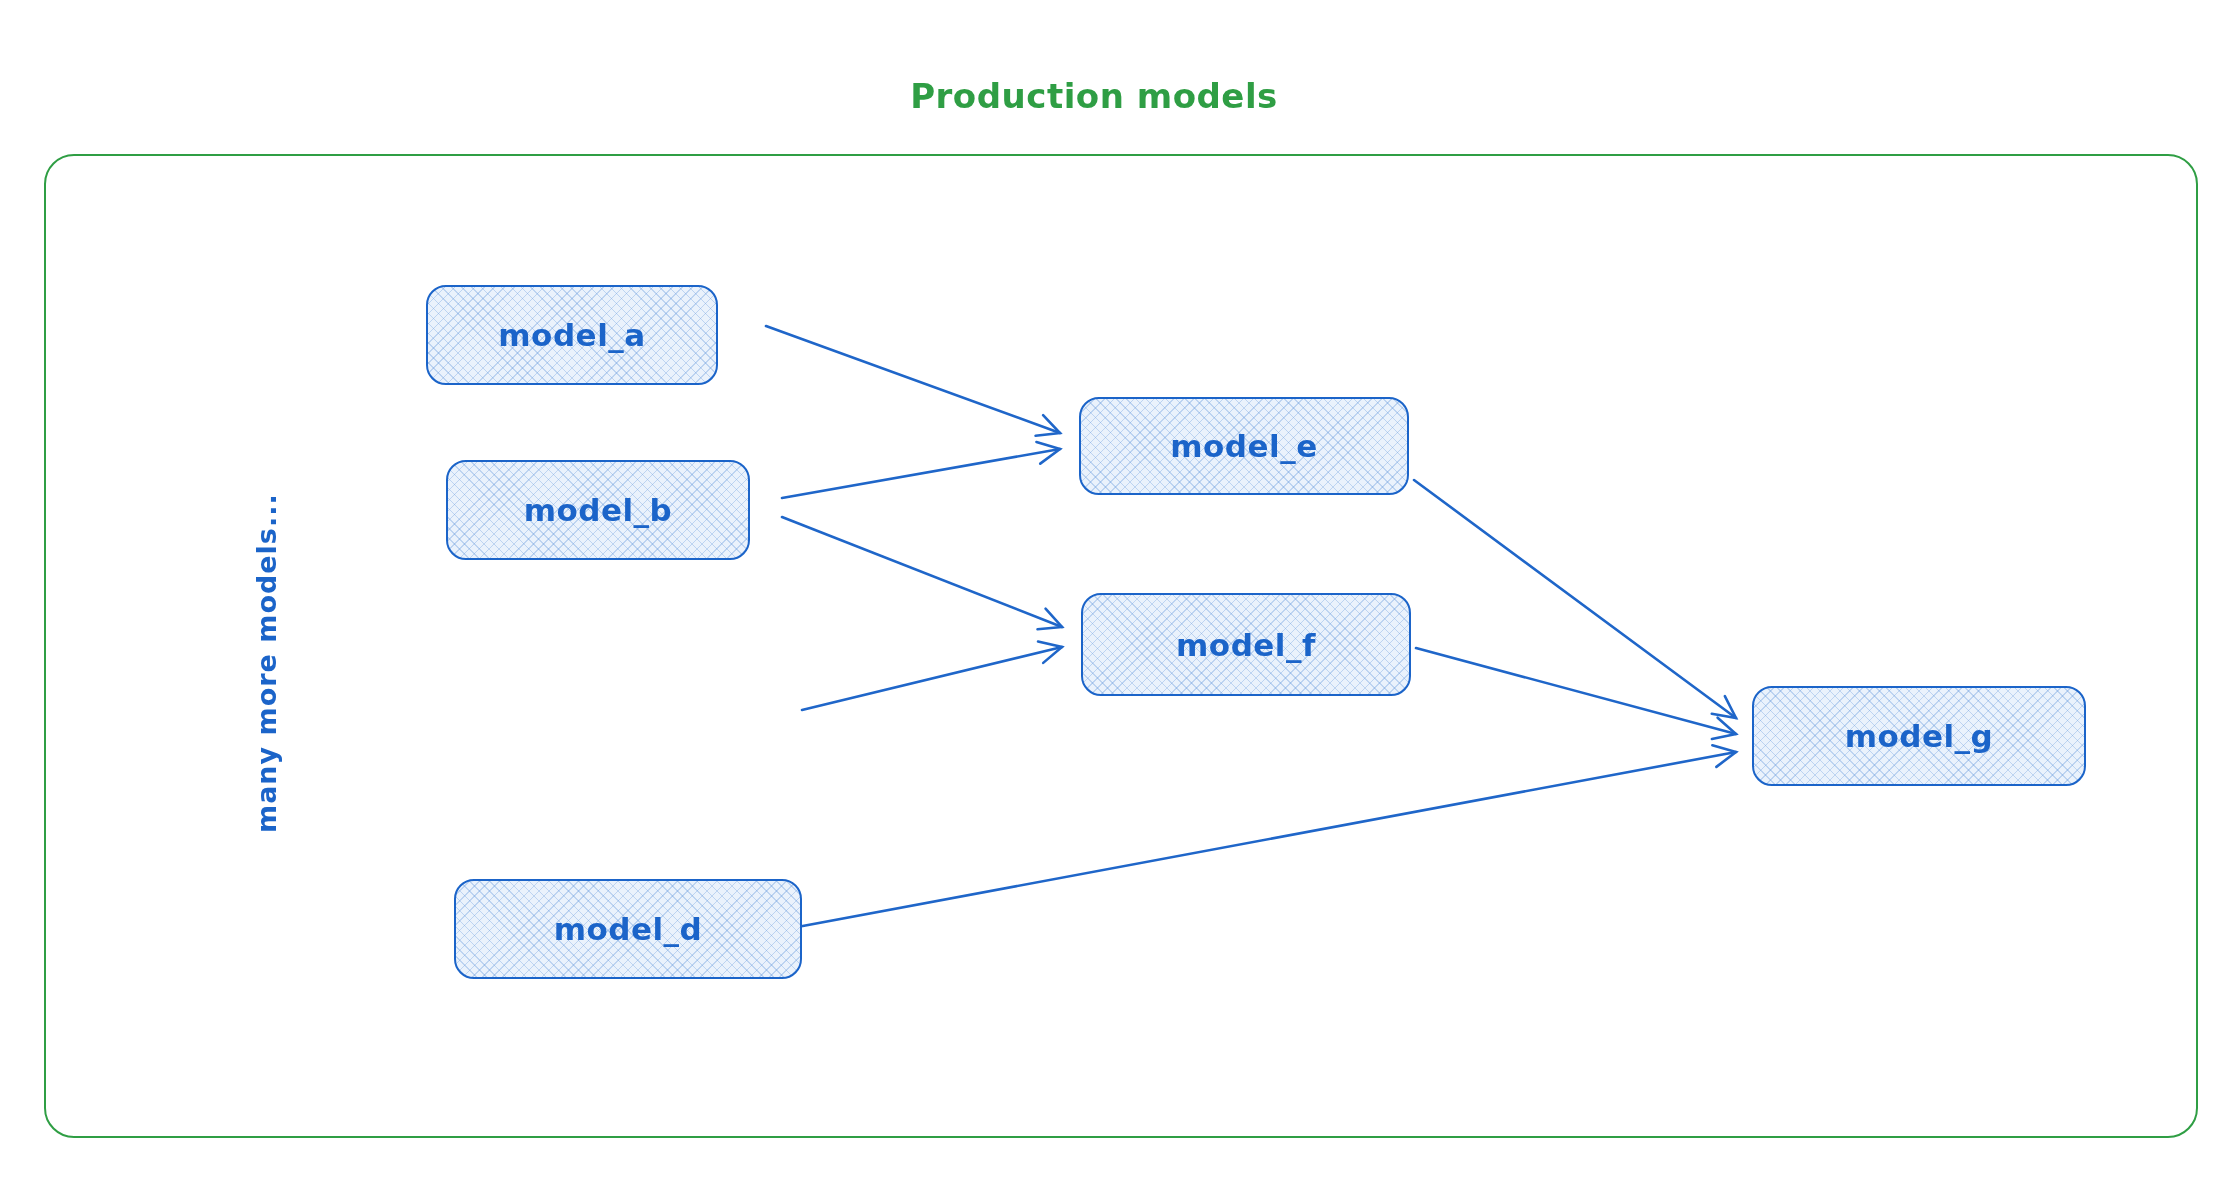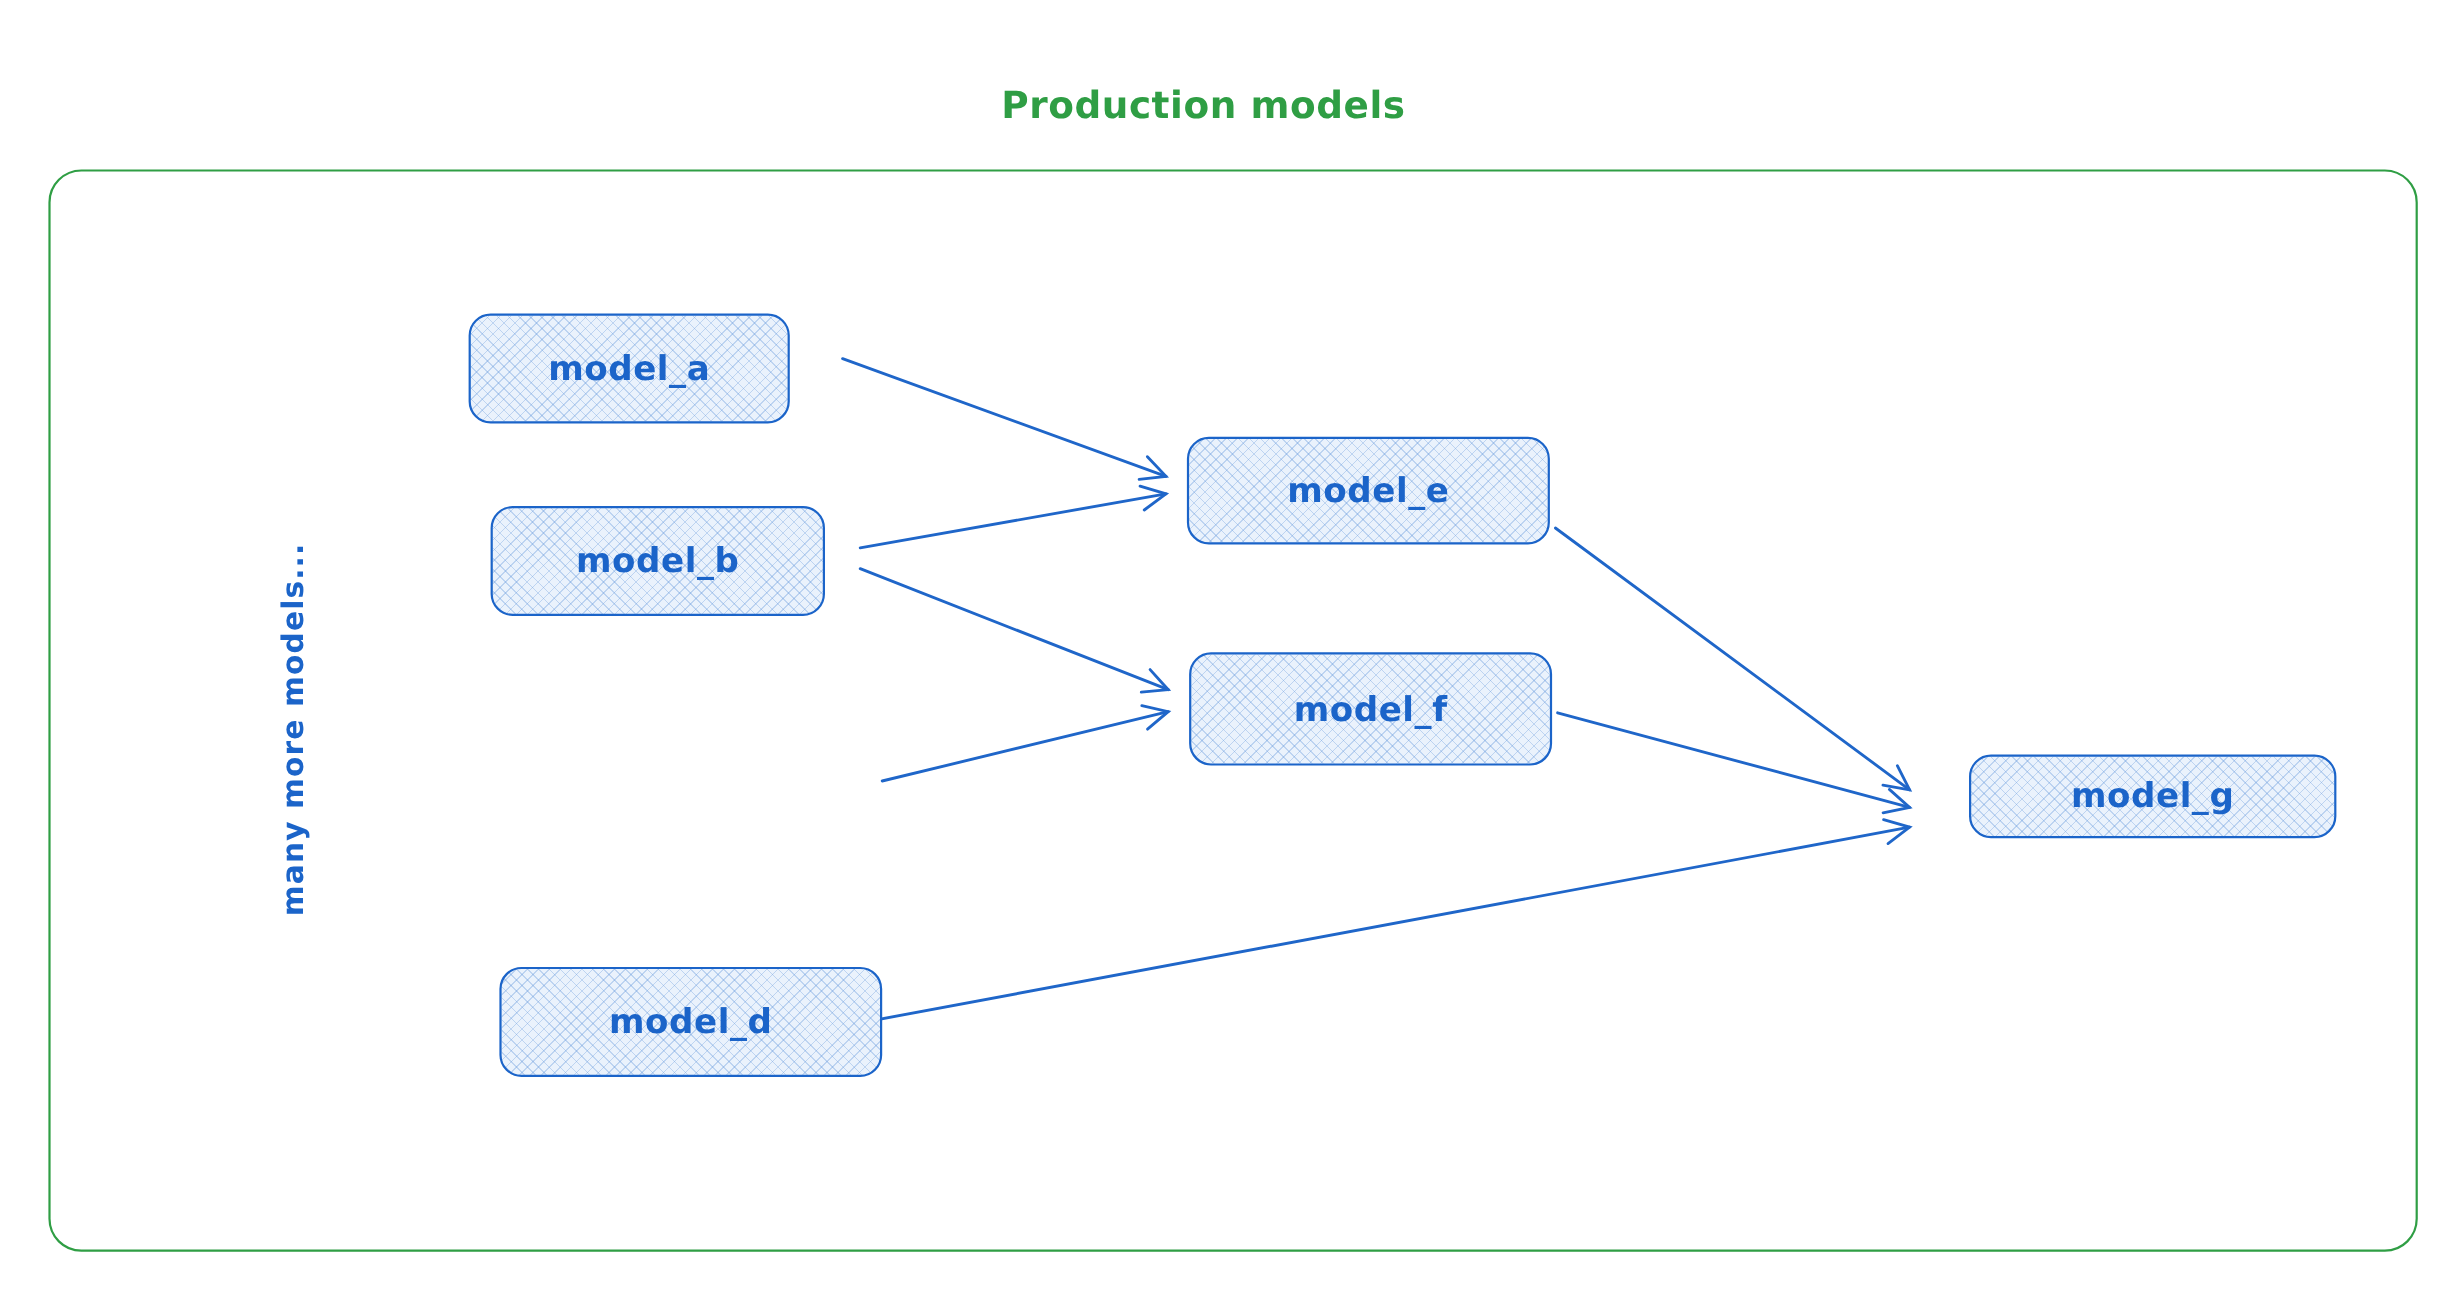--- a/index.html
+++ b/index.html
@@ -70,21 +70,21 @@
     font-size: 31px;
     font-weight: 600;
     letter-spacing: 0.5px;
   }
   #node-model_a { left: 426px; top: 285px; width: 292px; height: 100px; }
   #node-model_b { left: 446px; top: 460px; width: 304px; height: 100px; }
   #node-model_c { left: 464px; top: 664px; width: 332px; height: 100px; }
   #node-model_d { left: 454px; top: 879px; width: 348px; height: 100px; }
   #node-model_e { left: 1079px; top: 397px; width: 330px; height: 98px; }
   #node-model_f { left: 1081px; top: 593px; width: 330px; height: 103px; }
-  #node-model_g { left: 1790px; top: 686px; width: 334px; height: 76px; }
+  #node-model_g { left: 1752px; top: 686px; width: 334px; height: 100px; }
   svg.edges {
     position: absolute;
     left: 0;
     top: 0;
     width: 2240px;
     height: 1188px;
     pointer-events: none;
   }
   svg.edges path.edge {
     stroke: #1f66c9;

